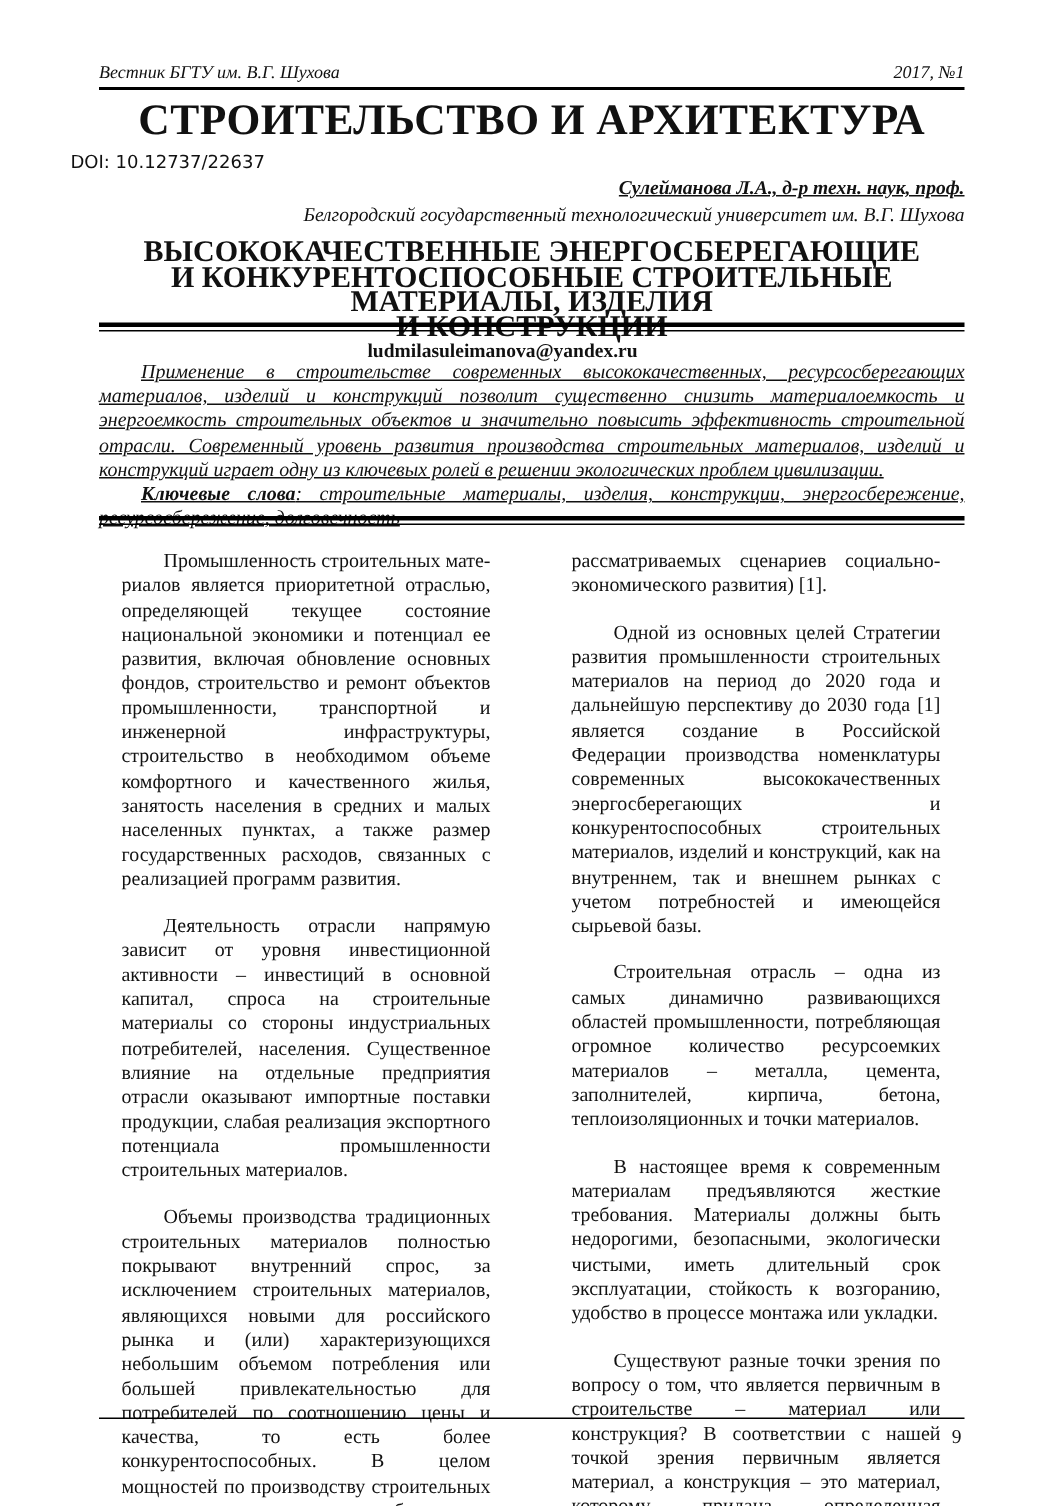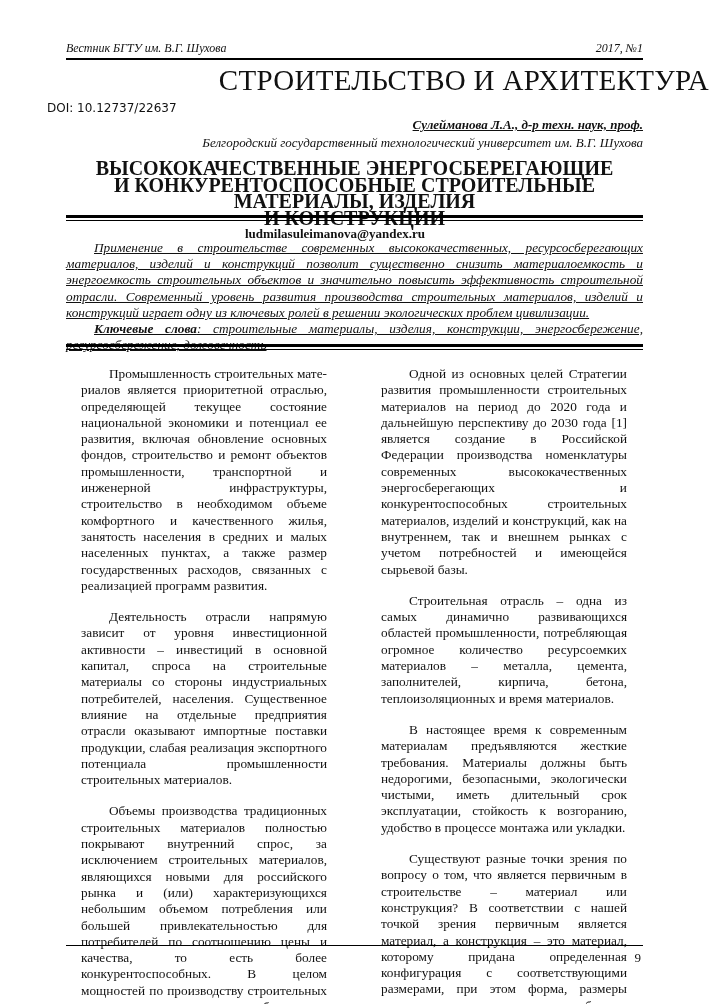--- a/index.html
+++ b/index.html
@@ -2,21 +2,21 @@
 <html><head>
 <meta charset="utf-8">
 <style>
   html, body { margin: 0; padding: 0; background: #ffffff; }
   body { width: 709px; height: 1004px; position: relative; overflow: hidden;
          font-family: "Liberation Serif", "DejaVu Serif", serif; color: #111; }
   .abs { position: absolute; }
   .running-left { left: 66px; top: 41px; font-size: 12px; font-style: italic; }
   .running-right { right: 66px; top: 41px; font-size: 12px; font-style: italic; }
   .top-rule { left: 66px; top: 58px; width: 577px; height: 2px; background: #000; }
-  .section-title { left: 0; width: 709px; top: 64px; text-align: right; font-size: 29px; font-weight: normal; letter-spacing: 0.3px; }
+  .section-title { left: 0; width: 709px; top: 64px; text-align: center; font-size: 29px; font-weight: bold; letter-spacing: 0.3px; }
   .doi { left: 47px; top: 101px; font-family: "DejaVu Sans", sans-serif; font-size: 12px; }
   .author { right: 66px; top: 117px; font-size: 13px; font-style: italic; font-weight: bold; text-align: right; text-decoration: underline; }
   .affil { right: 66px; top: 135px; font-size: 13px; font-style: italic; font-weight: normal; text-align: right; }
   .article-title { left: 66px; width: 577px; top: 160px; text-align: center; font-size: 20px; font-weight: bold; line-height: 16.5px; }
   .double-rule { left: 66px; width: 577px; height: 6px; }
   .double-rule .thick { position: absolute; left: 0; right: 0; top: 0; height: 3px; background: #000; }
   .double-rule .thin { position: absolute; left: 0; right: 0; top: 5px; height: 1px; background: #000; }
   .email { left: 0; width: 670px; top: 226px; text-align: center; font-size: 13px; font-weight: bold; }
   .abstract { left: 66px; width: 577px; top: 240px; font-size: 13.3px; font-style: italic; line-height: 16.2px; text-align: justify; text-decoration: underline; }
   .abstract p { margin: 0; text-indent: 28px; }
@@ -64,20 +64,21 @@
     <div class="thin"></div>
 </div>
 
 <div class="abs col col-left">
   <p>Промышленность строительных мате-риалов является приоритетной отраслью, определяющей текущее состояние национальной экономики и потенциал ее развития, включая обновление основных фондов, строительство и ремонт объектов промышленности, транспортной и инженерной инфраструктуры, строительство в необходимом объеме комфортного и качественного жилья, занятость населения в средних и малых населенных пунктах, а также размер государственных расходов, связанных с реализацией программ развития.</p>
   <p>Деятельность отрасли напрямую зависит от уровня инвестиционной активности – инвестиций в основной капитал, спроса на строительные материалы со стороны индустриальных потребителей, населения. Существенное влияние на отдельные предприятия отрасли оказывают импортные поставки продукции, слабая реализация экспортного потенциала промышленности строительных материалов.</p>
   <p>Объемы производства традиционных строительных материалов полностью покрывают внутренний спрос, за исключением строительных материалов, являющихся новыми для российского рынка и (или) характеризующихся небольшим объемом потребления или большей привлекательностью для потребителей по соотношению цены и качества, то есть более конкурентоспособных. В целом мощностей по производству строительных материалов достаточно для обеспечения спроса в прогнозном периоде до 2025 года, а по некоторым позициями до 2030 года (в зависимости от</p>
 </div>
 
 <div class="abs col col-right">
+  <p class="cont">рассматриваемых сценариев социально-экономического развития) [1].</p>
   <p>Одной из основных целей Стратегии развития промышленности строительных материалов на период до 2020 года и дальнейшую перспективу до 2030 года [1] является создание в Российской Федерации производства номенклатуры современных высококачественных энергосберегающих и конкурентоспособных строительных материалов, изделий и конструкций, как на внутреннем, так и внешнем рынках с учетом потребностей и имеющейся сырьевой базы.</p>
-  <p>Строительная отрасль – одна из самых динамично развивающихся областей промышленности, потребляющая огромное количество ресурсоемких материалов – металла, цемента, заполнителей, кирпича, бетона, теплоизоляционных и время материалов.</p>
+  <p>Строительная отрасль – одна из самых динамично развивающихся областей промышленности, потребляющая огромное количество ресурсоемких материалов – металла, цемента, заполнителей, кирпича, бетона, теплоизоляционных и точки материалов.</p>
   <p>В настоящее время к современным материалам предъявляются жесткие требования. Материалы должны быть недорогими, безопасными, экологически чистыми, иметь длительный срок эксплуатации, стойкость к возгоранию, удобство в процессе монтажа или укладки.</p>
   <p>Существуют разные точки зрения по вопросу о том, что является первичным в строительстве – материал или конструкция? В соответствии с нашей точкой зрения первичным является материал, а конструкция – это материал, которому придана определенная конфигурация с соответствующими размерами, при этом форма, размеры конструкции, ее несущая способность, надежность и экономичность определяются свойствами материала, из которого она изготовлена. Каков материал – такова и конструкция. Горным</p>
 </div>
 
 <div class="abs bottom-rule"></div>
 <div class="abs page-num">9</div>
 
 </body></html>

